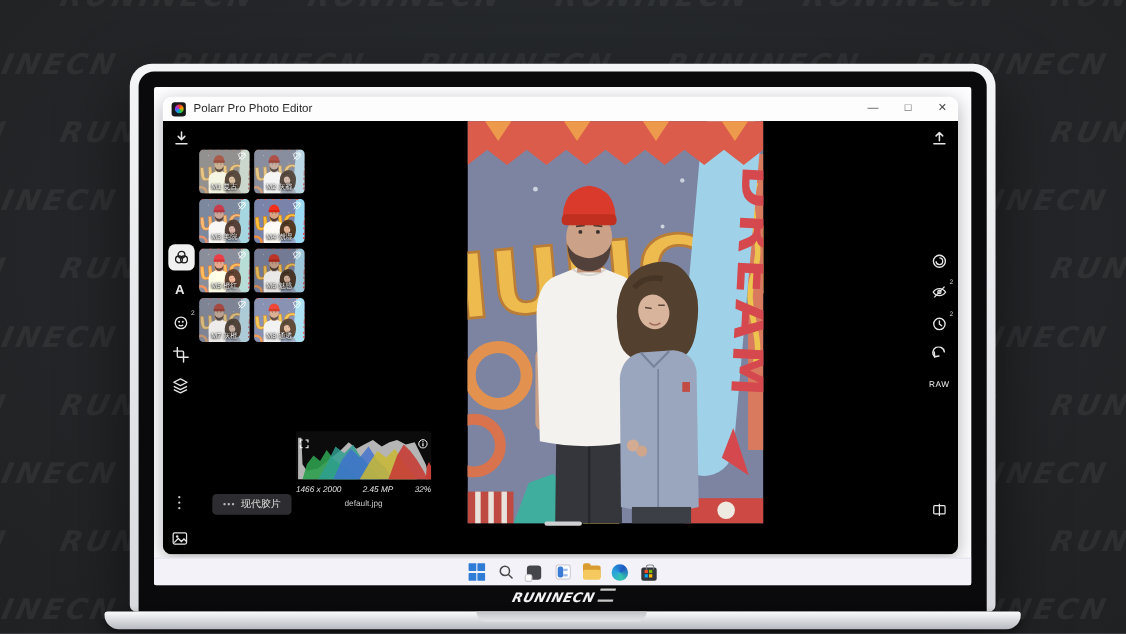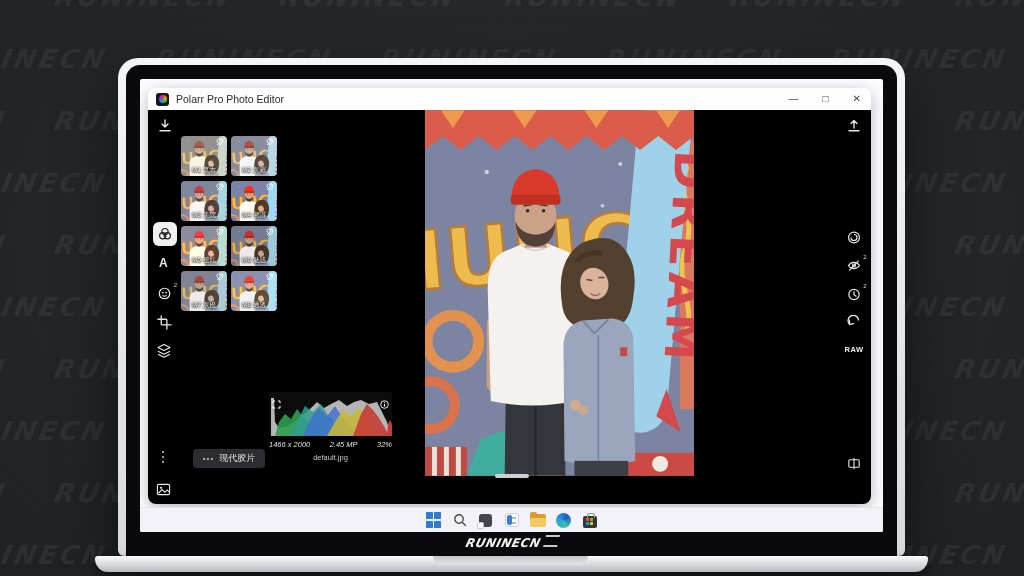--- a/index.html
+++ b/index.html
@@ -99,21 +99,21 @@
   
   .canvas { position:absolute; left:277px; top:0; width:269px; height:366px; background:#000; }
   .canvas svg { display:block; }
   .drag-handle { position:absolute; left:347px; top:364px; width:34px; height:4px; border-radius:2px;
                  background:#d0d0d3; }
 
   
   .r-rail { position:absolute; right:0; top:0; width:34px; height:100%; }
   .r-ic { position:absolute; left:50%; transform:translateX(-50%); }
   .raw { position:absolute; left:50%; transform:translateX(-50%); top:235px; font-size:7.5px;
-         font-weight:bold; color:#f0f0f0; letter-spacing:.5px; }
+         font-weight:normal; color:#f0f0f0; letter-spacing:.5px; }
 
   
   .taskbar { position:absolute; left:0; right:0; top:428px; height:25px; background:#f4f2f9;
              border-top:1px solid #e4e1eb; display:flex; align-items:center; justify-content:center;
              gap:9px; }
   .tb { width:17px; height:17px; position:relative; display:flex; align-items:center;
         justify-content:center; }
   .tb-start { display:grid; grid-template-columns:7px 7px; grid-auto-rows:7px; gap:1.5px; }
   .tb-start i { background:#2f7cd6; display:block; border-radius:.5px; }
   .tb-tv { width:13px; height:13px; background:#45464b; border-radius:3px; position:relative; }

